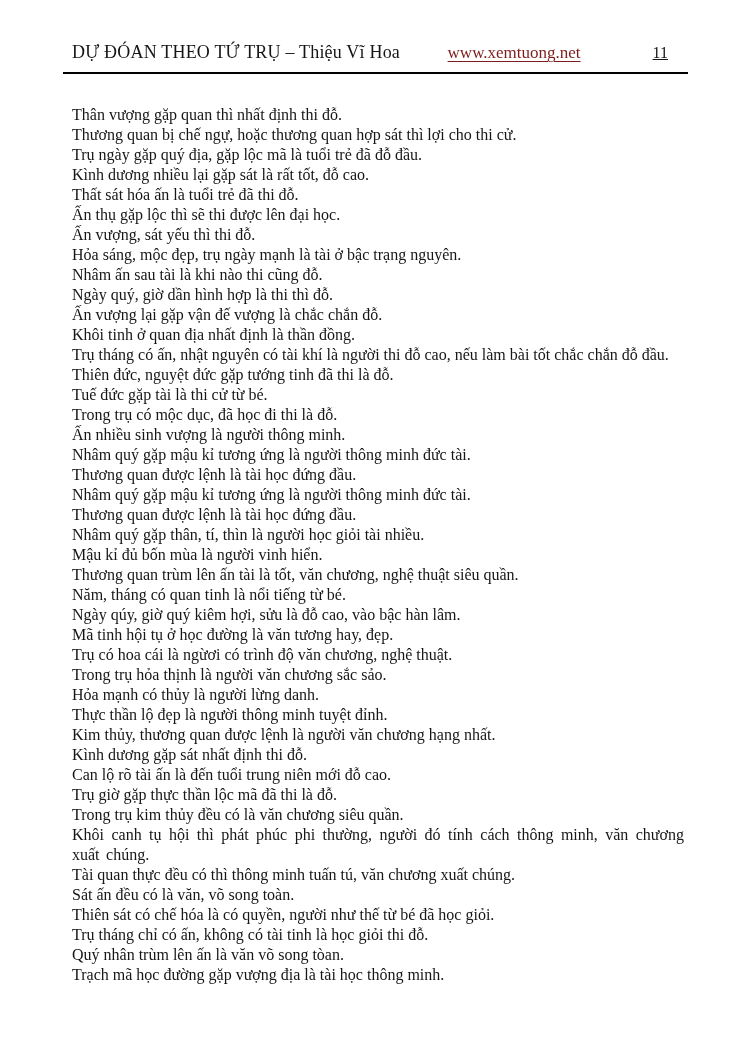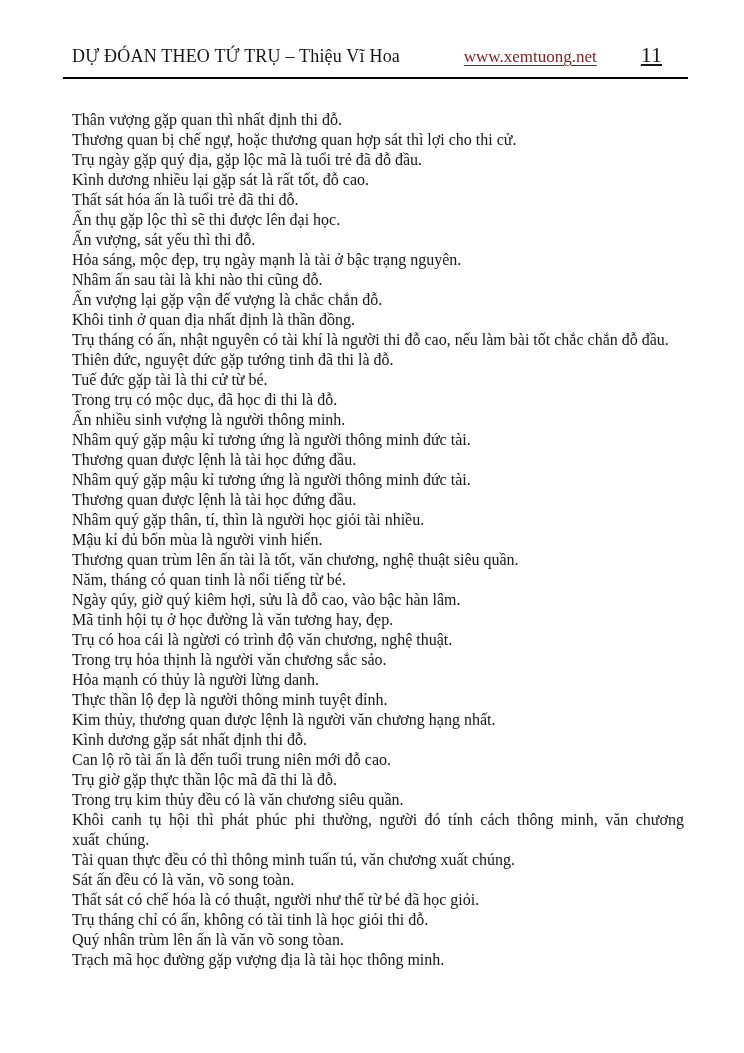--- a/index.html
+++ b/index.html
@@ -15,37 +15,38 @@
     box-sizing: border-box;
     width: 744px;
     height: 1053px;
     padding: 42px 58px 0 72px;
     background: #ffffff;
   }
   .header {
     display: flex;
     align-items: baseline;
     white-space: nowrap;
+    gap: 28px;
   }
   .book-title {
     font-size: 18px;
     letter-spacing: 0.2px;
   }
   .site-link {
     margin-left: auto;
     font-size: 17px;
     color: #7f1d1d;
     text-decoration: underline;
     text-underline-offset: 3px;
     cursor: pointer;
   }
   .page-number {
-    font-size: 22px;
+    font-size: 16px;
     margin-left: 44px;
-    margin-right: 24px;
+    margin-right: 18px;
     text-decoration: underline;
   }
   .rule {
     border: none;
     border-top: 2px solid #000000;
     margin: 9px -2px 0 -9px;
   }
   .body-text {
     margin-top: 31px;
     width: 612px;
@@ -73,20 +74,21 @@
   <div class="body-text" id="body-text">
       <p class="line">Thân vượng gặp quan thì nhất định thi đỗ.</p>
       <p class="line">Thương quan bị chế ngự, hoặc thương quan hợp sát thì lợi cho thi cử.</p>
       <p class="line">Trụ ngày gặp quý địa, gặp lộc mã là tuổi trẻ đã đỗ đầu.</p>
       <p class="line">Kình dương nhiều lại gặp sát là rất tốt, đỗ cao.</p>
       <p class="line">Thất sát hóa ấn là tuổi trẻ đã thi đỗ.</p>
       <p class="line">Ấn thụ gặp lộc thì sẽ thi được lên đại học.</p>
       <p class="line">Ấn vượng, sát yếu thì thi đỗ.</p>
       <p class="line">Hỏa sáng, mộc đẹp, trụ ngày mạnh là tài ở bậc trạng nguyên.</p>
       <p class="line">Nhâm ấn sau tài là khi nào thi cũng đỗ.</p>
+      <p class="line">Ngày quý, giờ dần hình hợp là thi thì đỗ.</p>
       <p class="line">Ấn vượng lại gặp vận đế vượng là chắc chắn đỗ.</p>
       <p class="line">Khôi tinh ở quan địa nhất định là thần đồng.</p>
       <p class="line">Trụ tháng có ấn, nhật nguyên có tài khí là người thi đỗ cao, nếu làm bài tốt chắc chắn đỗ đầu.</p>
       <p class="line">Thiên đức, nguyệt đức gặp tướng tinh đã thi là đỗ.</p>
       <p class="line">Tuế đức gặp tài là thi cử từ bé.</p>
       <p class="line">Trong trụ có mộc dục, đã học đi thi là đỗ.</p>
       <p class="line">Ấn nhiều sinh vượng là người thông minh.</p>
       <p class="line">Nhâm quý gặp mậu kỉ tương ứng là người thông minh đức tài.</p>
       <p class="line">Thương quan được lệnh là tài học đứng đầu.</p>
       <p class="line">Nhâm quý gặp mậu kỉ tương ứng là người thông minh đức tài.</p>
@@ -102,18 +104,18 @@
       <p class="line">Hỏa mạnh có thủy là người lừng danh.</p>
       <p class="line">Thực thần lộ đẹp là người thông minh tuyệt đỉnh.</p>
       <p class="line">Kim thủy, thương quan được lệnh là người văn chương hạng nhất.</p>
       <p class="line">Kình dương gặp sát nhất định thi đỗ.</p>
       <p class="line">Can lộ rõ tài ấn là đến tuổi trung niên mới đỗ cao.</p>
       <p class="line">Trụ giờ gặp thực thần lộc mã đã thi là đỗ.</p>
       <p class="line">Trong trụ kim thủy đều có là văn chương siêu quần.</p>
       <p class="line wrap">Khôi canh tụ hội thì phát phúc phi thường, người đó tính cách thông minh, văn chương xuất chúng.</p>
       <p class="line">Tài quan thực đều có thì thông minh tuấn tú, văn chương xuất chúng.</p>
       <p class="line">Sát ấn đều có là văn, võ song toàn.</p>
-      <p class="line">Thất sát có chế hóa là có thuật, người như thế từ bé đã học giỏi.</p>
+      <p class="line">Thiên sát có chế hóa là có quyền, người như thế từ bé đã học giỏi.</p>
       <p class="line">Trụ tháng chỉ có ấn, không có tài tinh là học giỏi thi đỗ.</p>
       <p class="line">Quý nhân trùm lên ấn là văn võ song tòan.</p>
       <p class="line">Trạch mã học đường gặp vượng địa là tài học thông minh.</p>
     </div>
 </div>
 
 </body></html>

